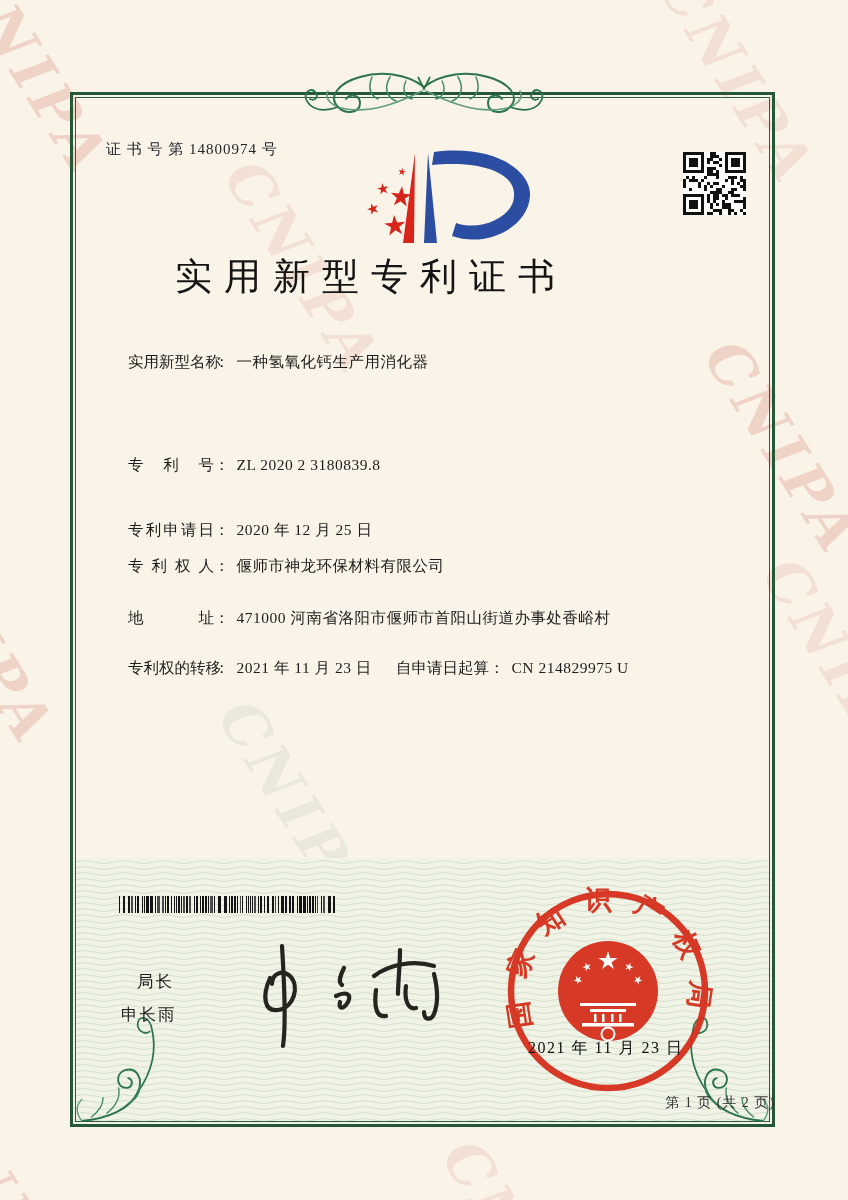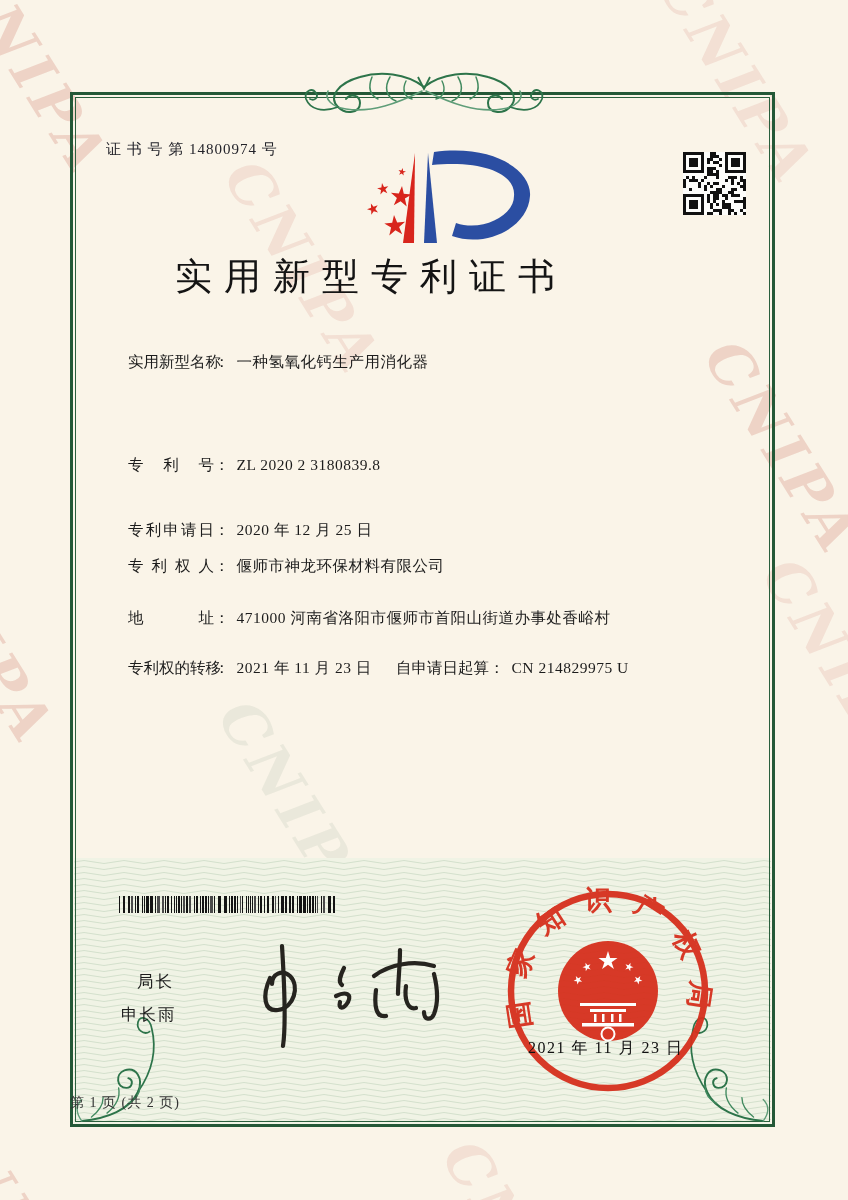--- a/index.html
+++ b/index.html
@@ -40,21 +40,21 @@
   .frow{left:120px;font-size:15.5px;color:#1c1c1c;white-space:nowrap;margin-left:8px;}
   .flabel{display:inline-block;width:86px;text-align:justify;text-align-last:justify;}
   .fvalue{margin-left:7px;letter-spacing:0.5px;}
   .grant-no{position:absolute;left:268px;top:0;white-space:nowrap;}
   .body-text{
     left:102px;top:694px;width:646px;font-size:16.5px;line-height:26.5px;
     font-style:italic;text-align:justify;color:#222;
   }
   .body-text p{margin:0;text-indent:2em;}
   .officer{left:121px;font-size:16.5px;letter-spacing:2px;color:#1d1d1d;}
-  .pagenum{left:70px;top:1094px;width:705px;text-align:left;font-size:14px;color:#333;letter-spacing:1px;}
+  .pagenum{left:70px;top:1094px;width:705px;text-align:right;font-size:14px;color:#333;letter-spacing:1px;}
   .footnote{
     left:327px;top:1138px;width:142px;height:34px;line-height:34px;text-align:center;
     background:#fffdf6;font-size:15px;color:#222;letter-spacing:1px;z-index:3;
   }
   .sealdate{left:528px;top:1038px;font-size:16px;letter-spacing:1.5px;color:#101010;z-index:5;}
   svg{display:block;}
 </style>
 </head>
 <body>
 

